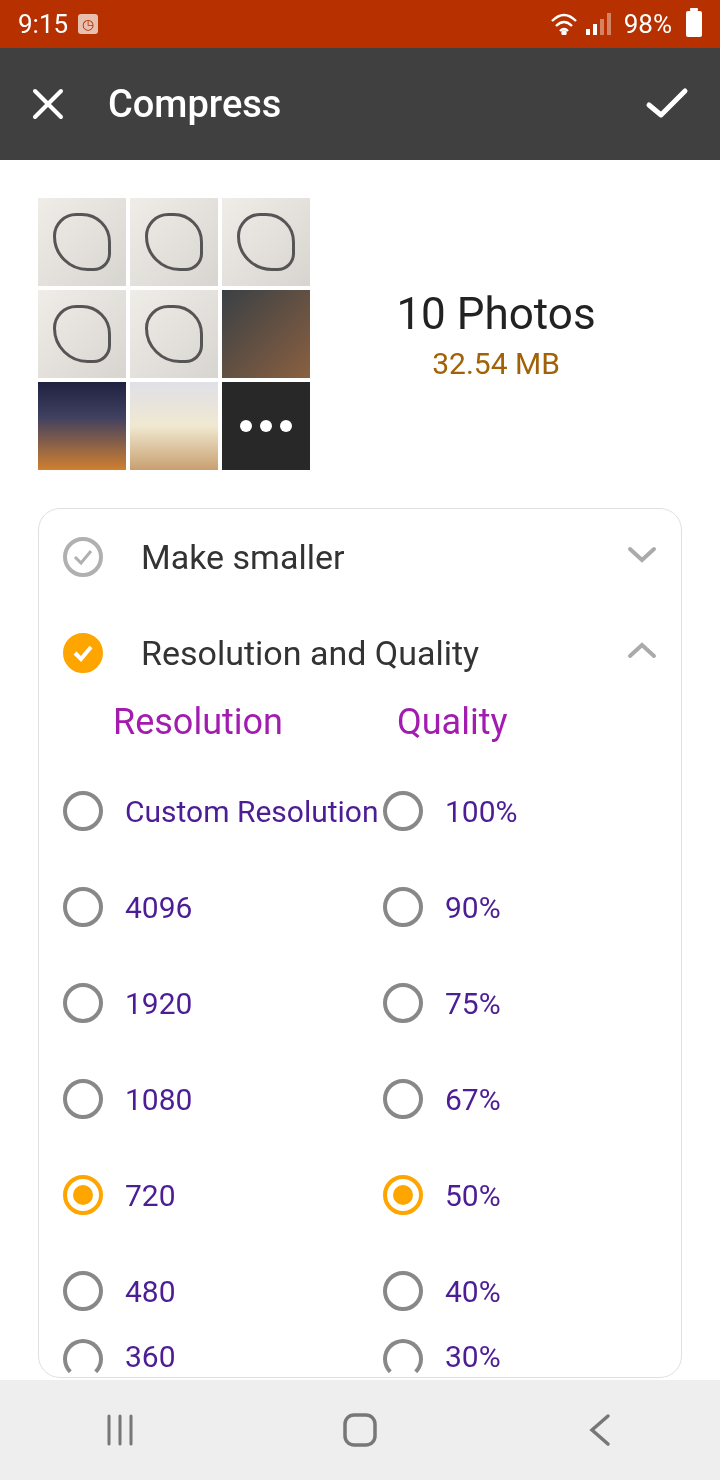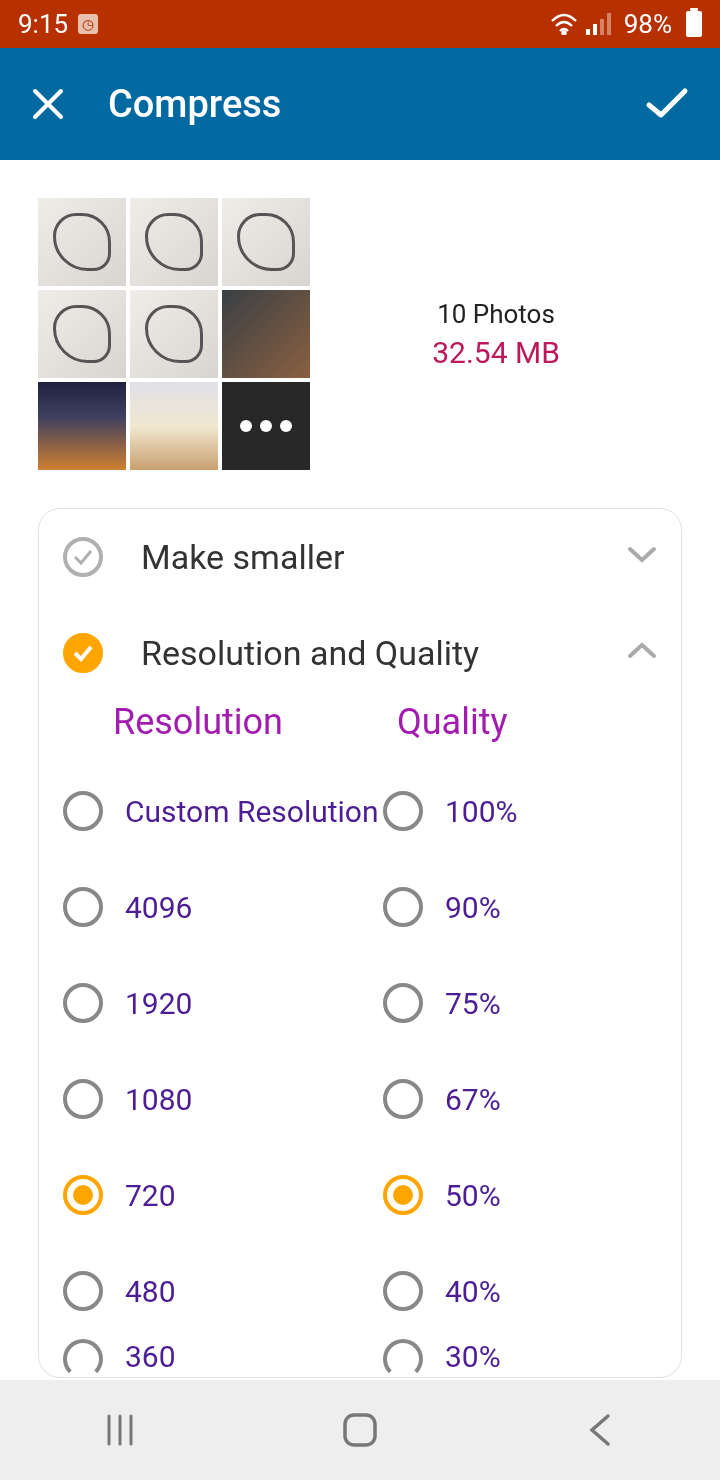--- a/index.html
+++ b/index.html
@@ -7,42 +7,42 @@
   
   .statusbar { height: 48px; background: #b73100; color: #fff; display: flex; align-items: center; padding: 0 18px; font-size: 26px; }
   .statusbar .time { font-weight: 400; }
   .statusbar .clock-icon { margin-left: 10px; width: 20px; height: 20px; background: #e8c0b0; border-radius: 3px; display:flex; align-items:center; justify-content:center; font-size: 14px; color:#b73100; }
   .statusbar .spacer { flex: 1; }
   .statusbar .right-icons { display:flex; align-items:center; gap: 8px; }
   .statusbar .battery-pct { font-size: 26px; margin-left: 4px; }
   .statusbar .battery { width: 16px; height: 26px; background:#fff; border-radius:2px; position:relative; margin-left:6px;}
   .statusbar .battery:before { content:''; position:absolute; top:-3px; left:4px; width:8px; height:3px; background:#fff; border-radius:1px;}
   
-  .appbar { height: 112px; background: #0369a1; color:#fff; display:flex; align-items:center; padding: 0 28px; }
+  .appbar { height: 112px; background: #404040; color:#fff; display:flex; align-items:center; padding: 0 28px; }
   .appbar .close { width: 40px; height: 40px; display:flex; align-items:center; justify-content:center; }
   .appbar .title { font-size: 38px; font-weight: 500; margin-left: 40px; }
   .appbar .spacer { flex:1; }
   .appbar .confirm { width: 50px; height: 40px; display:flex; align-items:center; justify-content:center; }
   
   .content { background:#fff; }
   
   .summary { display:flex; padding: 38px; align-items:center; }
   .thumbs { display:grid; grid-template-columns: repeat(3, 88px); grid-template-rows: repeat(3, 88px); gap: 4px; }
   .thumb { background:#e8e4e0; display:flex; align-items:center; justify-content:center; position:relative; overflow:hidden;}
   .thumb.sketch { background: linear-gradient(135deg, #f0ece8 0%, #d8d4d0 100%); }
   .thumb.sketch:after { content:''; position:absolute; width:60%; height:60%; border:3px solid #555; border-radius: 40% 50% 30% 60%; }
   .thumb.photo1 { background: linear-gradient(135deg, #3a4045 0%, #8a6040 100%); }
   .thumb.sunset { background: linear-gradient(0deg, #d08030 0%, #404060 60%, #202040 100%); }
   .thumb.desert { background: linear-gradient(0deg, #c8a070 0%, #f0e8d0 50%, #e0e0e8 100%); }
   .thumb.more { background:#282828; color:#fff; font-size: 40px; letter-spacing: 6px; }
   .more-dots { display:flex; gap:8px; }
   .more-dots span { width:12px; height:12px; background:#fff; border-radius:50%; }
   .summary-text { flex:1; text-align:center; }
-  .summary-text .count { font-size: 26px; color:#222; font-weight:400; }
-  .summary-text .size { font-size: 30px; color:#be185d; margin-top: 6px; }
+  .summary-text .count { font-size: 44px; color:#222; font-weight:400; }
+  .summary-text .size { font-size: 30px; color:#a16207; margin-top: 6px; }
   
   .card { margin: 0 38px; border: 1px solid #e0e0e0; border-radius: 22px; overflow:hidden; height: 870px;}
   
   .section-head { display:flex; align-items:center; padding: 28px 24px; }
   .section-head .check { width: 40px; height: 40px; border-radius: 50%; border: 4px solid #b0b0b0; display:flex; align-items:center; justify-content:center; flex-shrink:0; }
   .section-head .check.active { background:#ffa500; border-color:#ffa500; }
   .section-head .label { font-size: 34px; color:#333; margin-left: 38px; flex:1; }
   .section-head .chev { color:#888; }
   
   .columns-head { display:flex; padding: 0 24px 20px 24px; }

